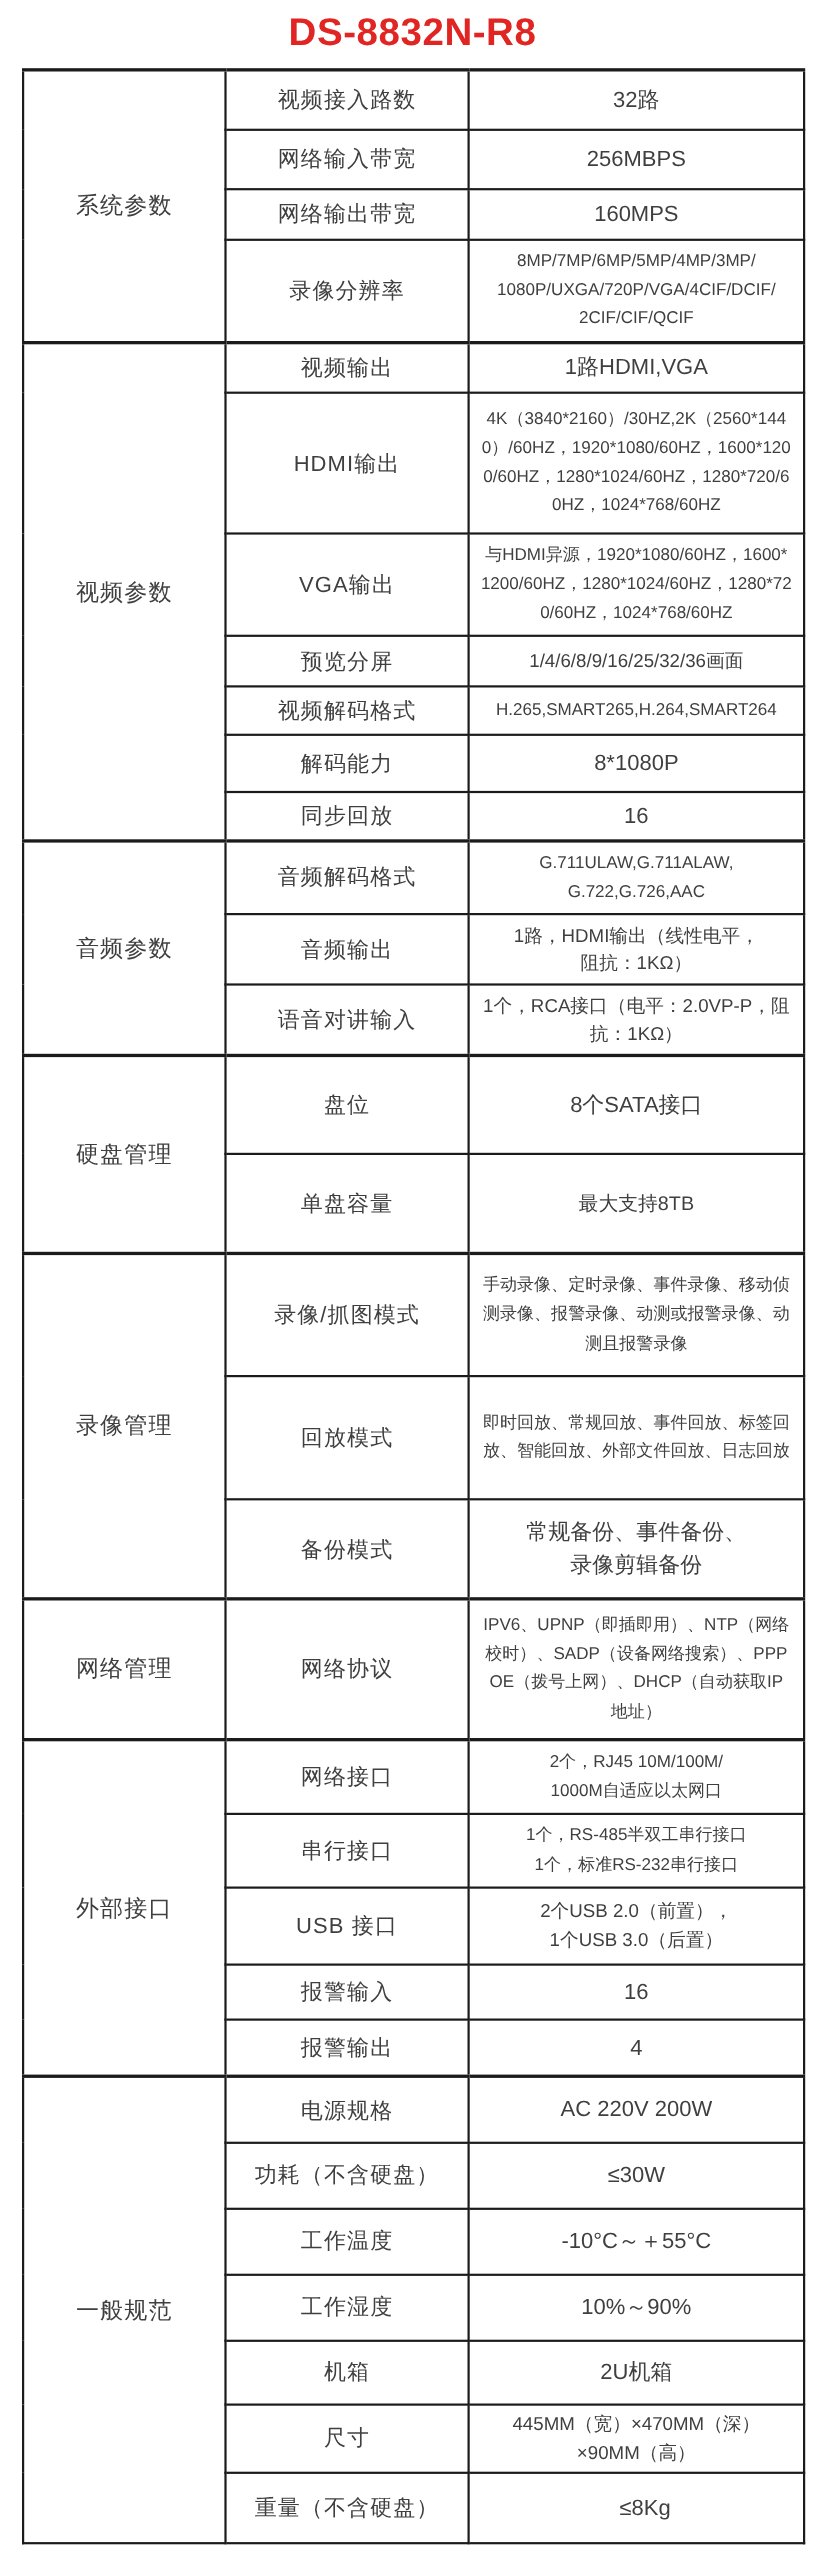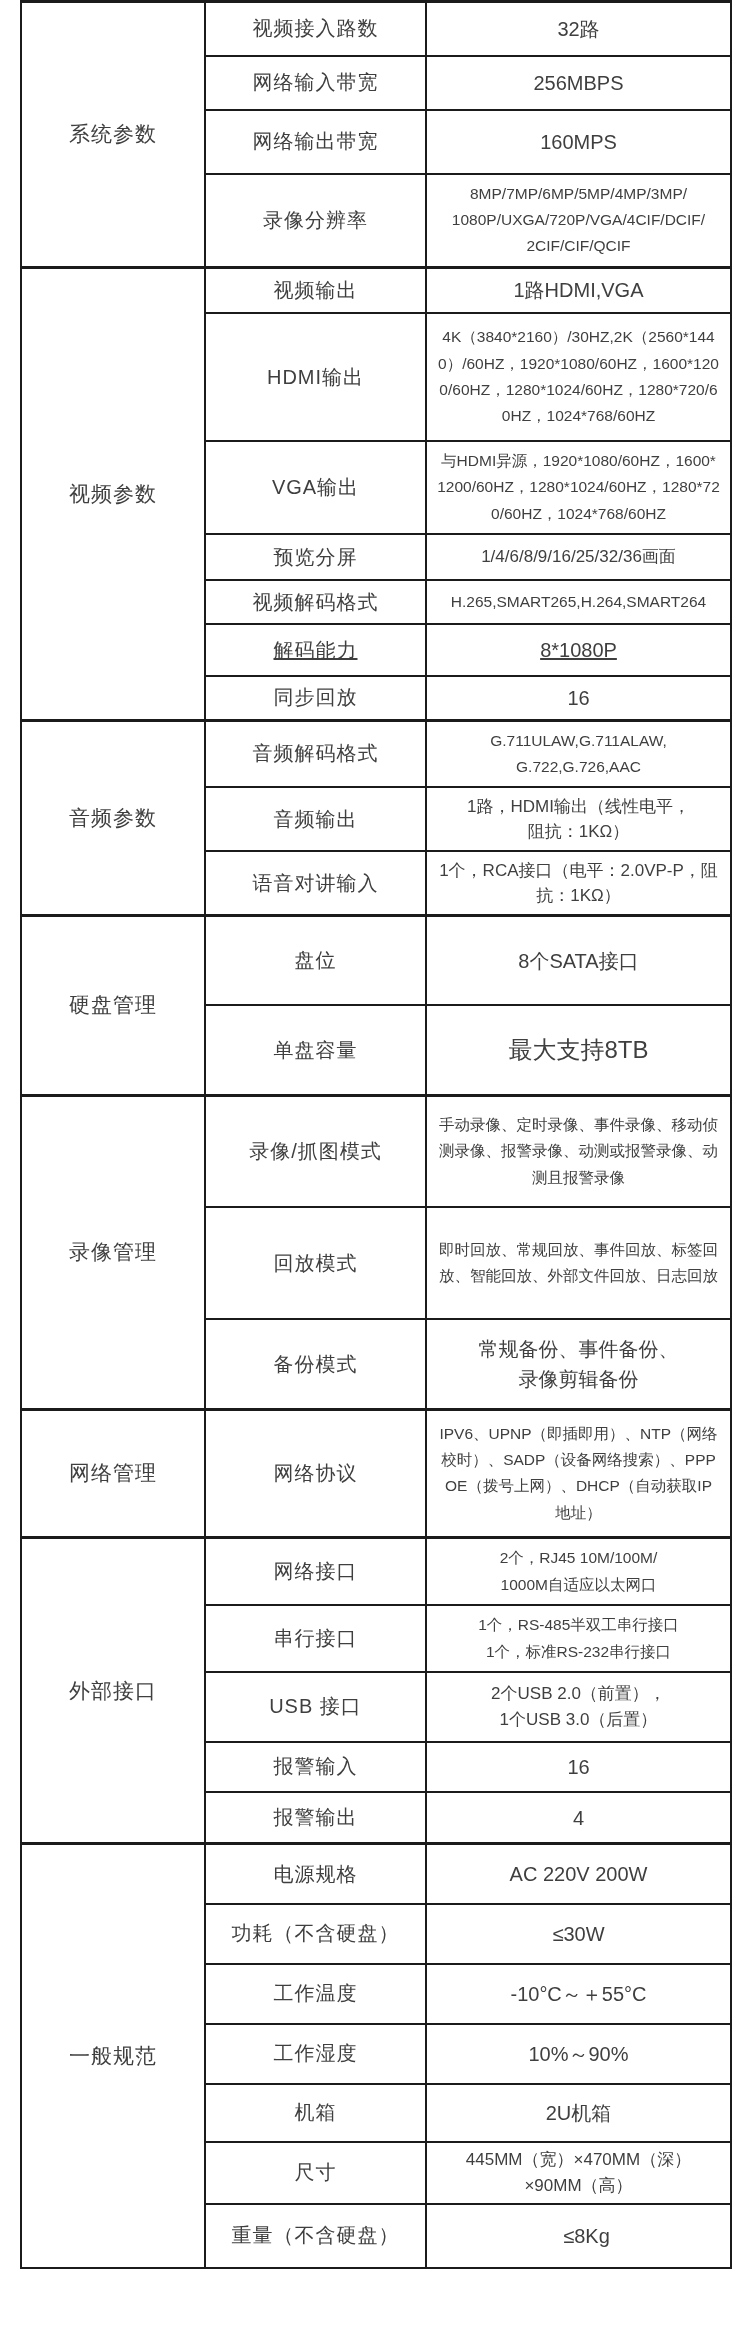--- a/index.html
+++ b/index.html
@@ -60,38 +60,39 @@
   td.value-cell.dense {
     word-break: break-all;
     line-height: 1.7;
     padding: 6px 10px;
   }
 </style>
 </head>
 <body>
 
 <div class="page">
+  <div class="title">DS-8832N-R8</div>
 
   <table class="spec">
     <colgroup>
       <col style="width:184px">
       <col style="width:221px">
       <col style="width:305px">
     </colgroup>
     <tbody id="spec-body">
         <tr class="section-start" style="height: 54px;">
           <td class="section-cell" rowspan="4">系统参数</td>
           <td class="label-cell">视频接入路数</td>
           <td class="value-cell" style="font-size: 20px;">32路</td>
         </tr>
         <tr style="height: 54px;">
           <td class="label-cell">网络输入带宽</td>
           <td class="value-cell" style="font-size: 20px;">256MBPS</td>
         </tr>
-        <tr style="height: 64px;">
+        <tr style="height: 46px;">
           <td class="label-cell">网络输出带宽</td>
           <td class="value-cell" style="font-size: 20px;">160MPS</td>
         </tr>
         <tr style="height: 92px;">
           <td class="label-cell">录像分辨率</td>
           <td class="value-cell dense" style="font-size: 15.5px;">8MP/7MP/6MP/5MP/4MP/3MP/
 1080P/UXGA/720P/VGA/4CIF/DCIF/
 2CIF/CIF/QCIF</td>
         </tr>
         <tr class="section-start" style="height: 46px;">
@@ -108,21 +109,21 @@
           <td class="value-cell dense" style="font-size: 15.5px;">与HDMI异源，1920*1080/60HZ，1600*1200/60HZ，1280*1024/60HZ，1280*720/60HZ，1024*768/60HZ</td>
         </tr>
         <tr style="height: 46px;">
           <td class="label-cell">预览分屏</td>
           <td class="value-cell" style="font-size: 17px;">1/4/6/8/9/16/25/32/36画面</td>
         </tr>
         <tr style="height: 44px;">
           <td class="label-cell">视频解码格式</td>
           <td class="value-cell dense" style="font-size: 15.5px;">H.265,SMART265,H.264,SMART264</td>
         </tr>
-        <tr style="height: 52px; text-decoration: underline;">
+        <tr style="height: 52px;">
           <td class="label-cell">解码能力</td>
           <td class="value-cell" style="font-size: 20px;">8*1080P</td>
         </tr>
         <tr style="height: 44px;">
           <td class="label-cell">同步回放</td>
           <td class="value-cell" style="font-size: 20px;">16</td>
         </tr>
         <tr class="section-start" style="height: 66px;">
           <td class="section-cell" rowspan="3">音频参数</td>
           <td class="label-cell">音频解码格式</td>
@@ -138,21 +139,21 @@
           <td class="label-cell">语音对讲输入</td>
           <td class="value-cell" style="font-size: 17px;">1个，RCA接口（电平：2.0VP-P，阻抗：1KΩ）</td>
         </tr>
         <tr class="section-start" style="height: 90px;">
           <td class="section-cell" rowspan="2">硬盘管理</td>
           <td class="label-cell">盘位</td>
           <td class="value-cell" style="font-size: 20px;">8个SATA接口</td>
         </tr>
         <tr style="height: 90px;">
           <td class="label-cell">单盘容量</td>
-          <td class="value-cell" style="font-size: 24px;">最大支持8TB</td>
+          <td class="value-cell" style="font-size: 18px;">最大支持8TB</td>
         </tr>
         <tr class="section-start" style="height: 112px;">
           <td class="section-cell" rowspan="3">录像管理</td>
           <td class="label-cell">录像/抓图模式</td>
           <td class="value-cell dense" style="font-size: 15.5px;">手动录像、定时录像、事件录像、移动侦测录像、报警录像、动测或报警录像、动测且报警录像</td>
         </tr>
         <tr style="height: 112px;">
           <td class="label-cell">回放模式</td>
           <td class="value-cell dense" style="font-size: 15.5px;">即时回放、常规回放、事件回放、标签回放、智能回放、外部文件回放、日志回放</td>
         </tr>

